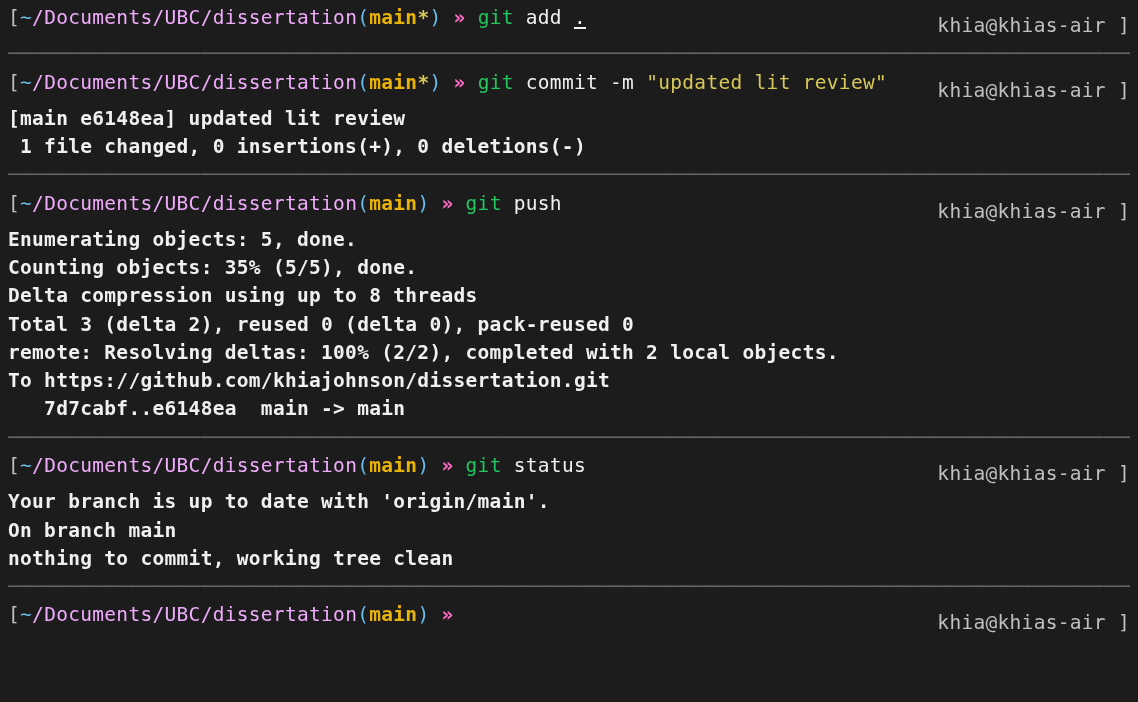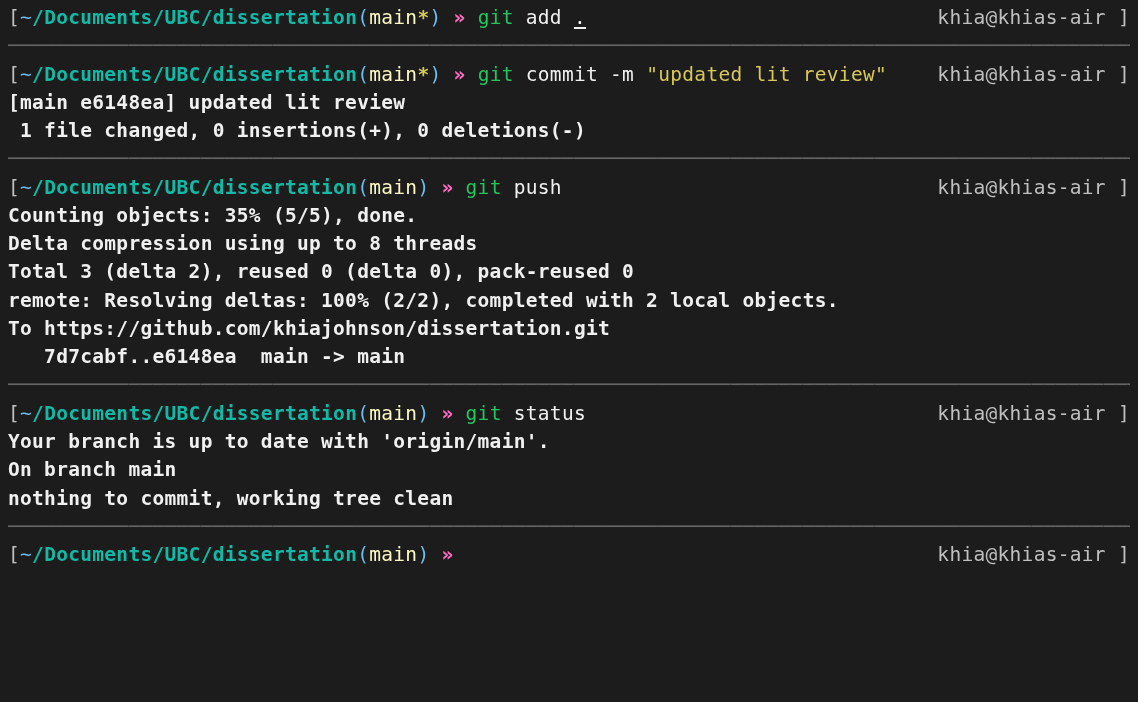--- a/index.html
+++ b/index.html
@@ -21,25 +21,25 @@
     white-space: nowrap;
     overflow: hidden;
     height: 1.45em;
   }
   .prompt-line {
     display: flex;
     justify-content: space-between;
     white-space: pre;
   }
   .left { white-space: pre; }
-  .right { white-space: pre; color: #c0c0c0; }
+  .right { white-space: pre; color: #c0c0c0; margin-top: 8px; }
   .tilde { color: #6abef0; }
-  .path { color: #14b8a6; font-weight: 700; margin-top: 35px; }
+  .path { color: #f0abfc; font-weight: 400; margin-top: 35px; }
   .paren { color: #6abef0; }
-  .branch { color: #fef9c3; font-weight: 400; }
+  .branch { color: #eab308; font-weight: 700; }
   .dirty { color: #d8c85a; font-weight: 600; }
   .arrow { color: #ff6bc4; font-weight: 600; }
   .git { color: #22c55e; }
   .cmd { color: #f0f0f0; }
   .arg { color: #f0f0f0; }
   .string { color: #d8c85a; }
   .bracket { color: #c0c0c0; }
   .underline { text-decoration: underline; text-decoration-thickness: 2px; text-underline-offset: 3px; }
   .output { color: #f0f0f0; }
 </style>
@@ -47,20 +47,21 @@
 <body>
 
 <div id="terminal">
     <div class="prompt-line"><span class="left"><span class="bracket">[</span><span class="tilde">~</span><span class="path">/Documents/UBC/dissertation</span><span class="paren">(</span><span class="branch">main</span><span class="dirty">*</span><span class="paren">)</span><span class="arrow"> » </span><span class="git">git</span><span class="cmd"> add </span><span class="arg underline">.</span></span><span class="right"><span>khia@khias-air</span><span class="bracket"> ]</span></span></div>
     <div class="separator">──────────────────────────────────────────────────────────────────────────────────────────────</div>
     <div class="prompt-line"><span class="left"><span class="bracket">[</span><span class="tilde">~</span><span class="path">/Documents/UBC/dissertation</span><span class="paren">(</span><span class="branch">main</span><span class="dirty">*</span><span class="paren">)</span><span class="arrow"> » </span><span class="git">git</span><span class="cmd"> commit -m </span><span class="string">"updated lit review"</span></span><span class="right"><span>khia@khias-air</span><span class="bracket"> ]</span></span></div>
     <div class="line output">[main e6148ea] updated lit review</div>
     <div class="line output"> 1 file changed, 0 insertions(+), 0 deletions(-)</div>
     <div class="separator">──────────────────────────────────────────────────────────────────────────────────────────────</div>
     <div class="prompt-line"><span class="left"><span class="bracket">[</span><span class="tilde">~</span><span class="path">/Documents/UBC/dissertation</span><span class="paren">(</span><span class="branch">main</span><span class="dirty"></span><span class="paren">)</span><span class="arrow"> » </span><span class="git">git</span><span class="cmd"> push</span></span><span class="right"><span>khia@khias-air</span><span class="bracket"> ]</span></span></div>
+    <div class="line output">Enumerating objects: 5, done.</div>
     <div class="line output">Counting objects: 35% (5/5), done.</div>
     <div class="line output">Delta compression using up to 8 threads</div>
     <div class="line output">Total 3 (delta 2), reused 0 (delta 0), pack-reused 0</div>
     <div class="line output">remote: Resolving deltas: 100% (2/2), completed with 2 local objects.</div>
     <div class="line output">To https://github.com/khiajohnson/dissertation.git</div>
     <div class="line output">   7d7cabf..e6148ea  main -&gt; main</div>
     <div class="separator">──────────────────────────────────────────────────────────────────────────────────────────────</div>
     <div class="prompt-line"><span class="left"><span class="bracket">[</span><span class="tilde">~</span><span class="path">/Documents/UBC/dissertation</span><span class="paren">(</span><span class="branch">main</span><span class="dirty"></span><span class="paren">)</span><span class="arrow"> » </span><span class="git">git</span><span class="cmd"> status</span></span><span class="right"><span>khia@khias-air</span><span class="bracket"> ]</span></span></div>
     <div class="line output">Your branch is up to date with 'origin/main'.</div>
     <div class="line output">On branch main</div>

